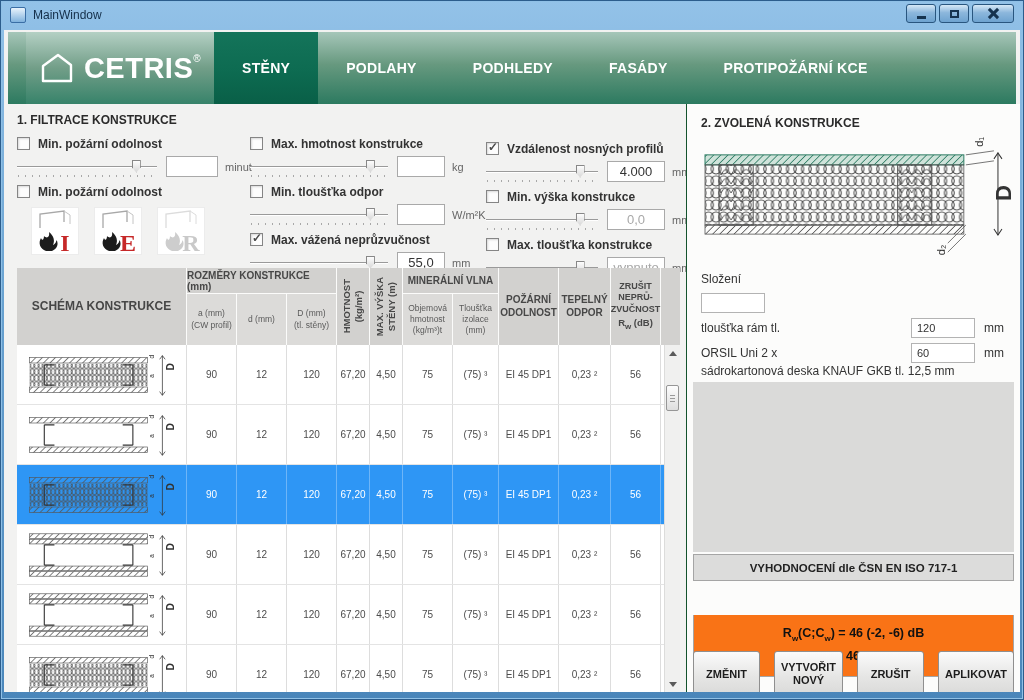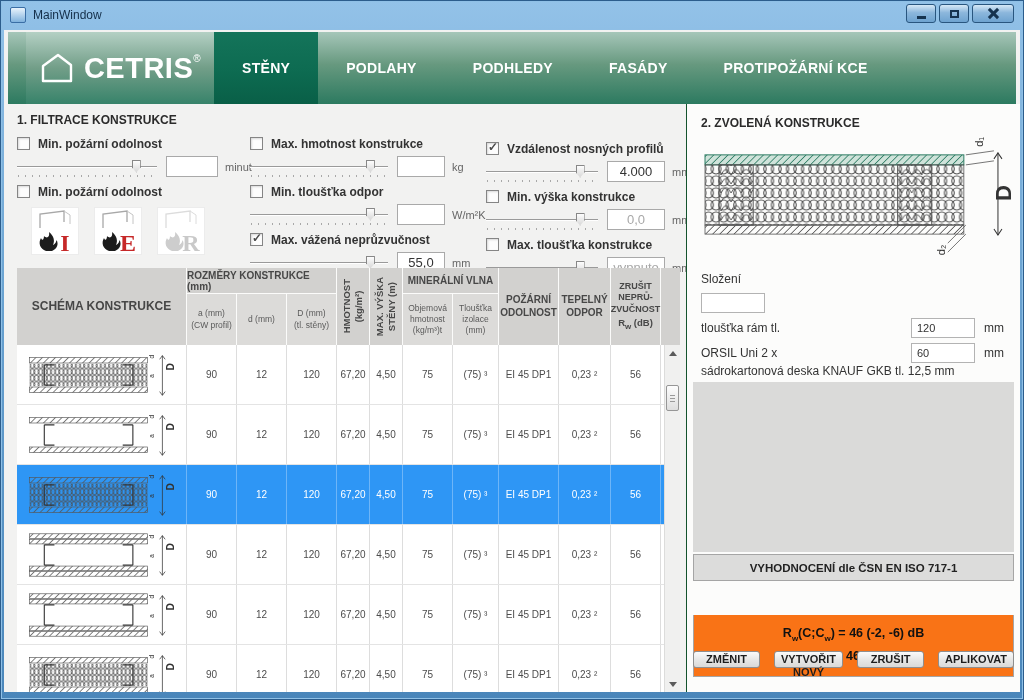--- a/index.html
+++ b/index.html
@@ -108,21 +108,21 @@
   .comp-input{width:64px;height:20px;border:1px solid #b3b3b3;font-size:11px;padding:0 5px;color:#333;background:#fff;font-family:inherit;}
   .comp-unit{width:28px;margin-left:9px;font-size:12px;color:#333;}
   .comp-note{position:absolute;left:14px;top:260px;font-size:12px;color:#333;}
   .graybox{position:absolute;left:6px;right:6px;top:278px;height:170px;background:#dadad9;}
   .evalH{position:absolute;left:6px;right:6px;top:450px;height:27px;background:#dcdcdb;border:1px solid #a5a5a5;
     display:flex;align-items:center;justify-content:center;font-size:11.5px;font-weight:bold;color:#222;}
   .evalB{position:absolute;left:6px;right:6px;top:477px;height:62px;background:#f97316;border:1px solid #a5a5a5;border-top:0;
     display:flex;flex-direction:column;align-items:center;justify-content:center;gap:7px;margin-top:34px;}
   .eline{font-size:12.5px;font-weight:bold;color:#111;}
   .eline sub,.rwline sub{font-size:8px;}
-  .btnRow{position:absolute;left:6px;right:6px;top:547px;height:17px;display:flex;gap:14px;}
+  .btnRow{position:absolute;left:6px;right:6px;top:547px;height:46px;display:flex;gap:14px;}
   .abtn{flex:1;border:1px solid #8f8f8f;border-radius:3px;cursor:pointer;
     background:linear-gradient(#fbfbfb,#e6e6e5 55%,#d9d9d8);
     font-size:11px;font-weight:bold;color:#1d1d1d;white-space:pre-line;line-height:1.15;font-family:inherit;}
 </style>
 </head>
 <body>
 
 <svg width="0" height="0" style="position:absolute" aria-hidden="true">
   <defs>
     <pattern id="p-hatch" width="5" height="5" patternUnits="userSpaceOnUse" patternTransform="rotate(45)">

